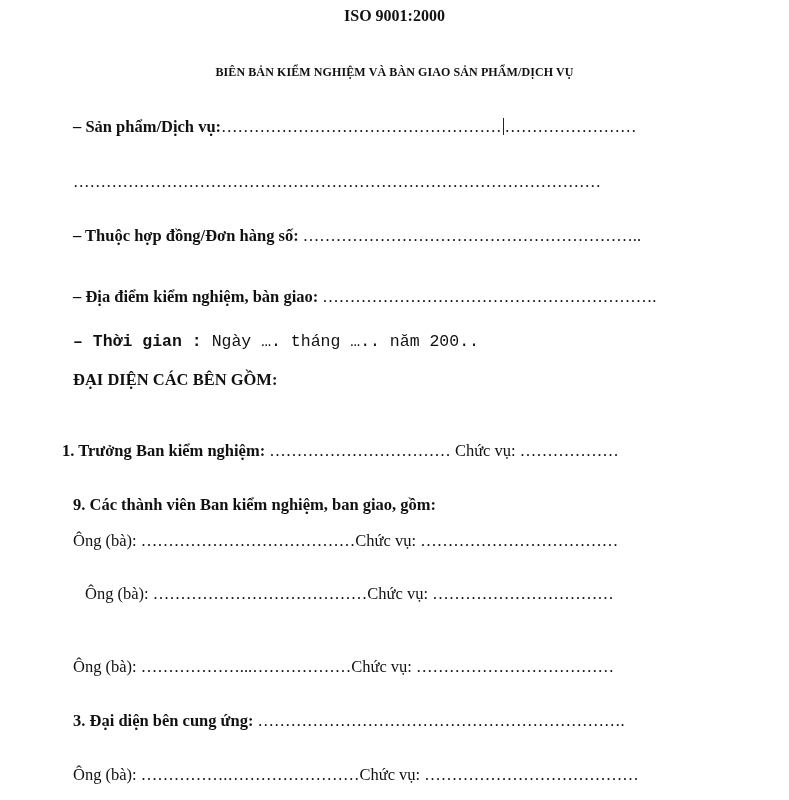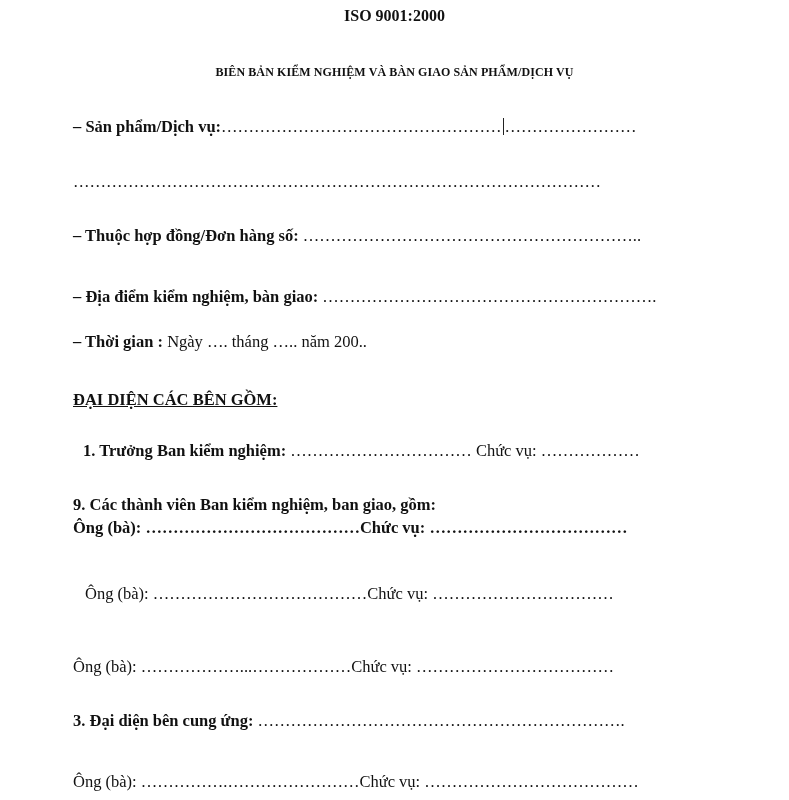--- a/index.html
+++ b/index.html
@@ -54,45 +54,45 @@
   <div class="line" style="top:172px; left:73px;">……………………………………………………………………………………</div>
 
   <div class="line" style="top:226px; left:73px;">
     <span class="b">– Thuộc hợp đồng/Đơn hàng số:</span><span> ……………………………………………………..</span>
   </div>
 
   <div class="line" style="top:279px; left:73px;margin-top:8px;">
     <span class="b">– Địa điểm kiểm nghiệm, bàn giao:</span><span> …………………………………………………….</span>
   </div>
 
-  <div class="line" style="top:332px; left:73px;">
+  <div class="line" style="top:332px; left:73px;font-family:Liberation Mono, monospace;">
     <span class="b">– Thời gian :</span><span> Ngày …. tháng ….. năm 200..</span>
   </div>
 
-  <div class="line b" style="top:390px; left:73px;text-decoration:underline;">ĐẠI DIỆN CÁC BÊN GỒM:</div>
+  <div class="line b" style="top:370px; left:73px;">ĐẠI DIỆN CÁC BÊN GỒM:</div>
 
-  <div class="line" style="top:441px; left:83px;text-align:center;">
+  <div class="line" style="top:441px; left:62px;text-align:center;">
     <span class="b">1. Trưởng Ban kiểm nghiệm:</span><span> …………………………… Chức vụ: ………………</span>
   </div>
 
   <div class="line b" style="top:495px; left:73px;">9. Các thành viên Ban kiểm nghiệm, ban giao, gồm:</div>
 
-  <div class="line" style="top:518px; left:73px;font-weight:bold;">
+  <div class="line" style="top:531px; left:73px;">
     <span>Ông (bà): </span><span>…………………………………</span><span>Chức vụ: </span><span>………………………………</span>
   </div>
 
   <div class="line" style="top:584px; left:73px;margin-left:12px;">
     <span>Ông (bà): </span><span>…………………………………</span><span>Chức vụ: </span><span>……………………………</span>
   </div>
 
   <div class="line" style="top:657px; left:73px;text-align:center;">
     <span>Ông (bà): </span><span>………………...………………</span><span>Chức vụ: </span><span>………………………………</span>
   </div>
 
   <div class="line" style="top:711px; left:73px;">
     <span class="b">3. Đại diện bên cung ứng:</span><span> ………………………………………………………….</span>
   </div>
 
-  <div class="line" style="top:765px; left:73px;margin-top:7px;">
+  <div class="line" style="top:765px; left:73px;">
     <span>Ông (bà): </span><span>…………….……………………</span><span>Chức vụ: </span><span>…………………………………</span>
   </div>
 
 </div>
 
 </body></html>

